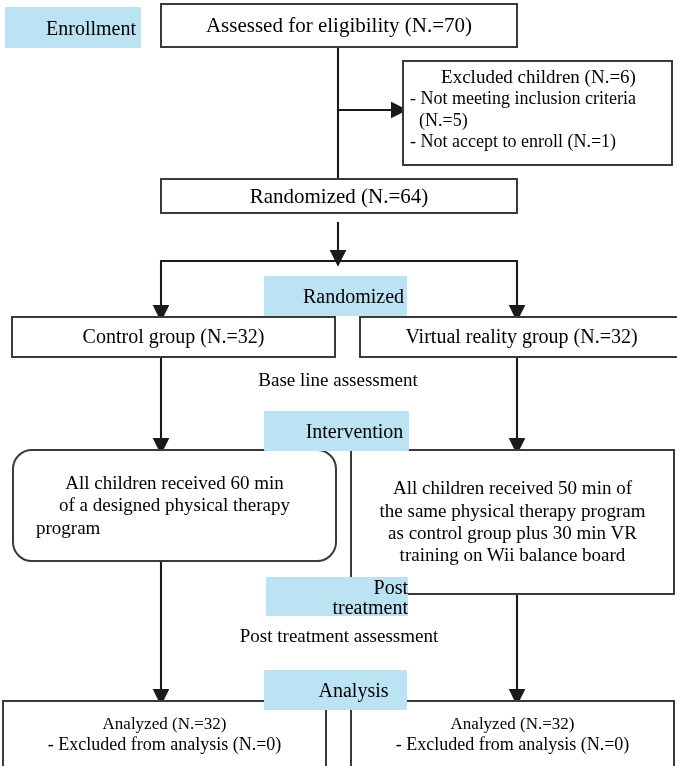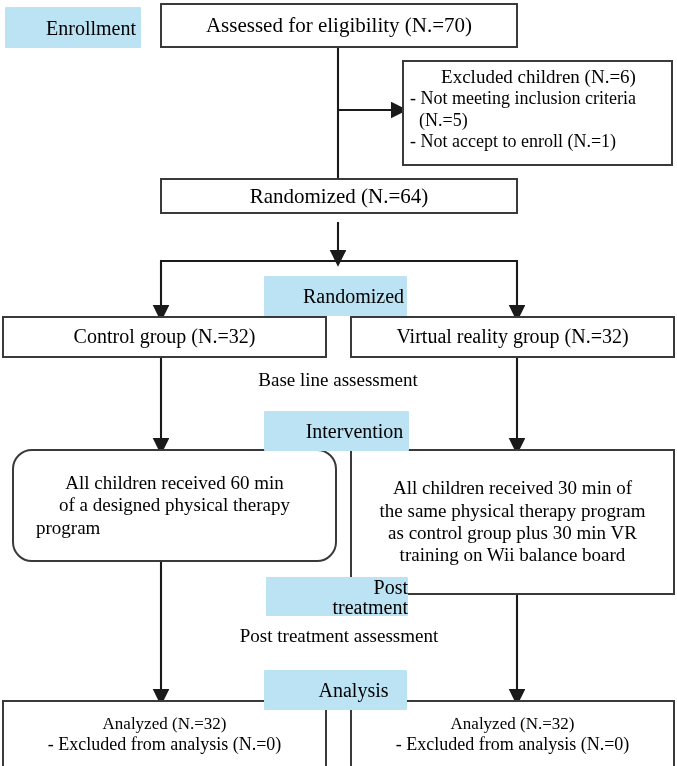--- a/index.html
+++ b/index.html
@@ -63,21 +63,21 @@
     position: absolute;
     z-index: 4;
     text-align: center;
     white-space: nowrap;
     background: #ffffff;
     line-height: 1;
   }
   .fs-top    { font-size: 21px; }
   .fs-excl-h { font-size: 19px; }
   .fs-excl   { font-size: 18px; }
-  .fs-group  { font-size: 20px; }
+  .fs-group  { font-size: 20px; margin-left: 9px; }
   .fs-interv { font-size: 19px; }
   .fs-badge  { font-size: 20px; }
   .fs-free   { font-size: 19px; }
   .fs-anal-h { font-size: 17px; }
   .fs-anal   { font-size: 18px; }
 </style>
 </head>
 <body>
 
 <div id="canvas">
@@ -146,21 +146,21 @@
     <span>Intervention</span>
   </div>
 
   <div class="node fs-interv" style="left:12px; top:449px; width:325px; height:113px;border-radius:20px;">
     <span class="line">All children received 60 min</span>
     <span class="line">of a designed physical therapy</span>
     <span class="line" style="align-self:flex-start; padding-left:22px;">program</span>
   </div>
 
   <div class="node fs-interv" style="left:350px; top:449px; width:325px; height:146px;">
-    <span class="line">All children received 30 min of</span>
+    <span class="line">All children received 50 min of</span>
     <span class="line">the same physical therapy program</span>
     <span class="line">as control group plus 30 min VR</span>
     <span class="line">training on Wii balance board</span>
   </div>
 
   <div class="badge fs-badge" style="left:266px; top:577px; width:142px; height:39px;text-align:right;">
     <span>Post treatment</span>
   </div>
 
   <div class="freetext fs-free" style="left:199px; top:626px; width:280px; height:24px;">

